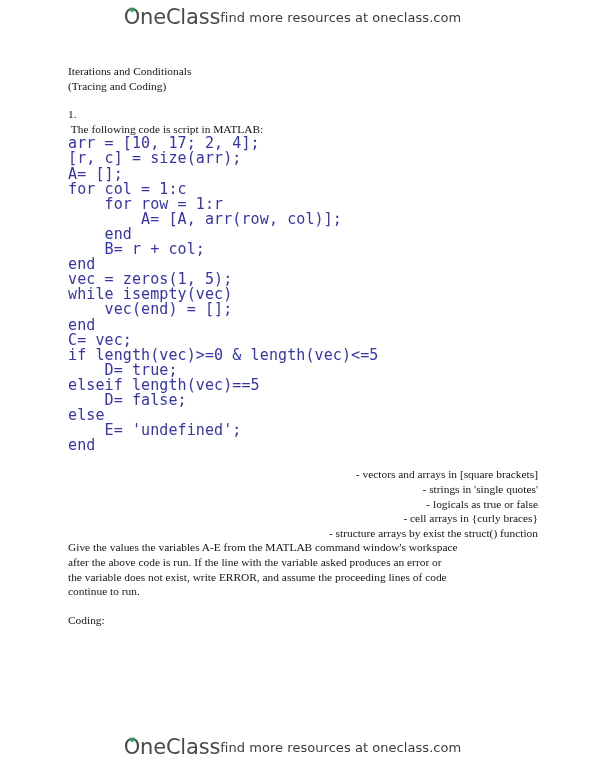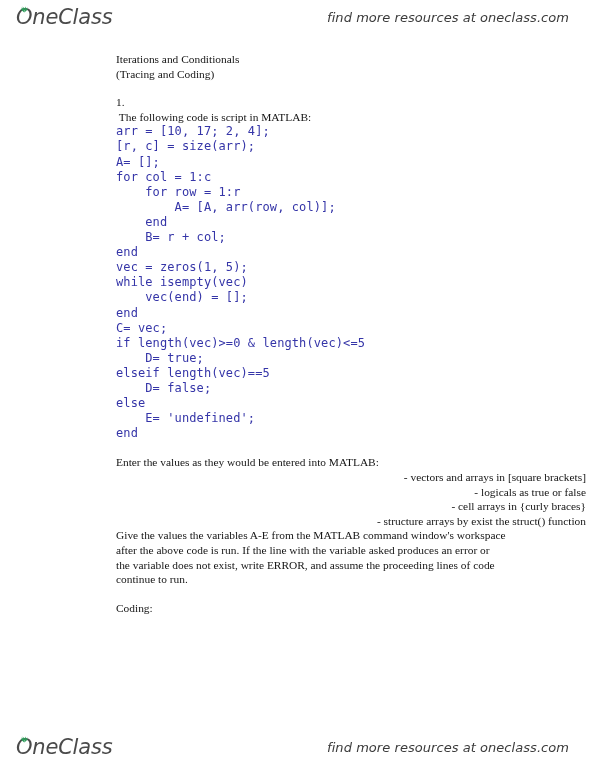--- a/index.html
+++ b/index.html
@@ -17,24 +17,23 @@
   }
 
   
   .banner {
     position: absolute;
     left: 0;
     width: 595px;
     height: 34px;
     display: flex;
     align-items: center;
-    justify-content: space-between;
+    justify-content: center;
     box-sizing: border-box;
     padding: 0 26px 0 16px;
-    font-style: italic;
   }
   .banner-header { top: 0; }
   .banner-footer { top: 730px; }
 
   .brand {
     display: flex;
     align-items: flex-end;
     line-height: 1;
     user-select: none;
   }
@@ -70,41 +69,40 @@
     position: absolute;
     left: 0;
     top: 34px;
     width: 595px;
     height: 696px;
   }
 
   .content {
     position: absolute;
     left: 68px;
-    top: 18px;
+    top: 30px;
     width: 470px;
-    margin-left: 48px;
   }
 
   .para {
     font-size: 11.4px;
     line-height: 14.6px;
     color: #141414;
     white-space: pre-wrap;
     margin: 0;
   }
 
   .spacer-sm { height: 14px; }
 
   .indent-1 { padding-left: 5px; text-align: right; }
 
   
   .code {
     font-family: "DejaVu Sans Mono", "Liberation Mono", monospace;
-    font-size: 12px;
+    font-size: 15px;
     line-height: 15.1px;
     color: #3535a8;
     white-space: pre;
     margin: 0;
     letter-spacing: 0.1px;
   }
 
   .bullets .para { line-height: 14.6px; }
 </style>
 </head>
@@ -151,24 +149,24 @@
 if length(vec)&gt;=0 &amp; length(vec)&lt;=5
     D= true;
 elseif length(vec)==5
     D= false;
 else
     E= 'undefined';
 end</pre>
 
     <div class="spacer-sm"></div>
 
-    <div class="para">Enter the values as they would be entered into MATLAB:</div>
 
     <div class="bullets">
       <div class="para indent-1">- vectors and arrays in [square brackets]</div>
+      <div class="para indent-1">- strings in 'single quotes'</div>
       <div class="para indent-1">- logicals as true or false</div>
       <div class="para indent-1">- cell arrays in {curly braces}</div>
       <div class="para indent-1">- structure arrays by exist the struct() function</div>
     </div>
 
     <div class="para">Give the values the variables A-E from the MATLAB command window's workspace
 after the above code is run. If the line with the variable asked produces an error or
 the variable does not exist, write ERROR, and assume the proceeding lines of code
 continue to run.</div>
 

